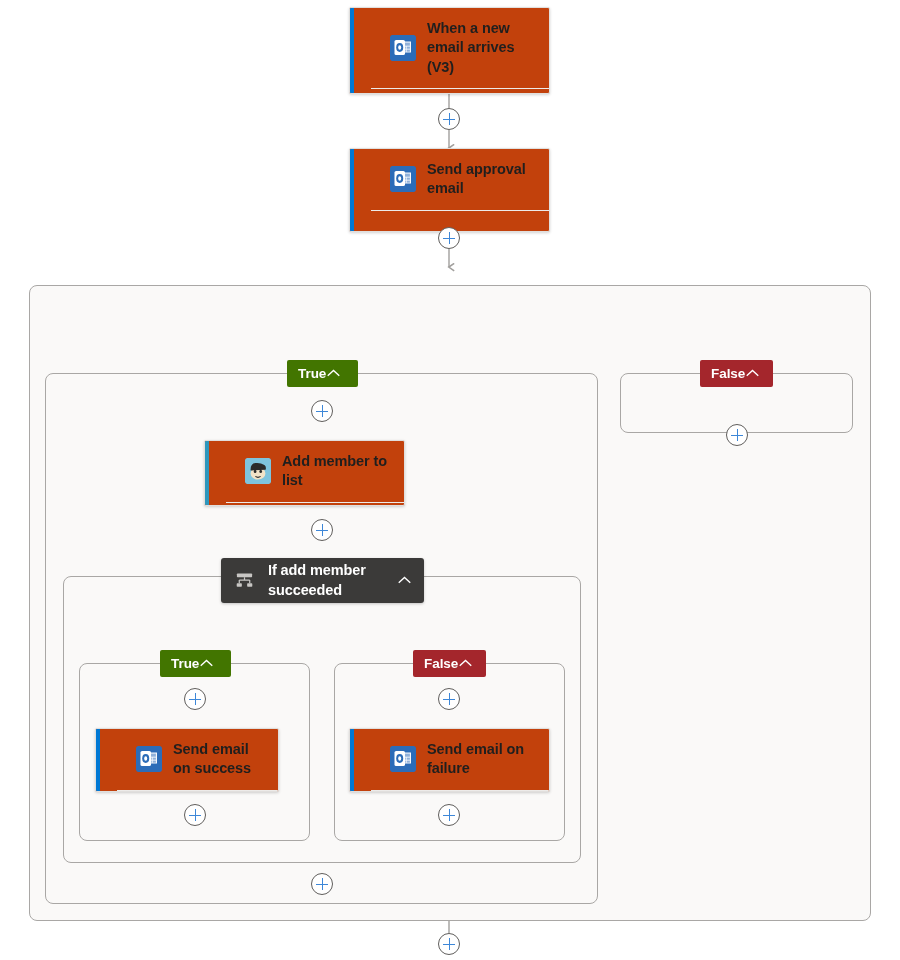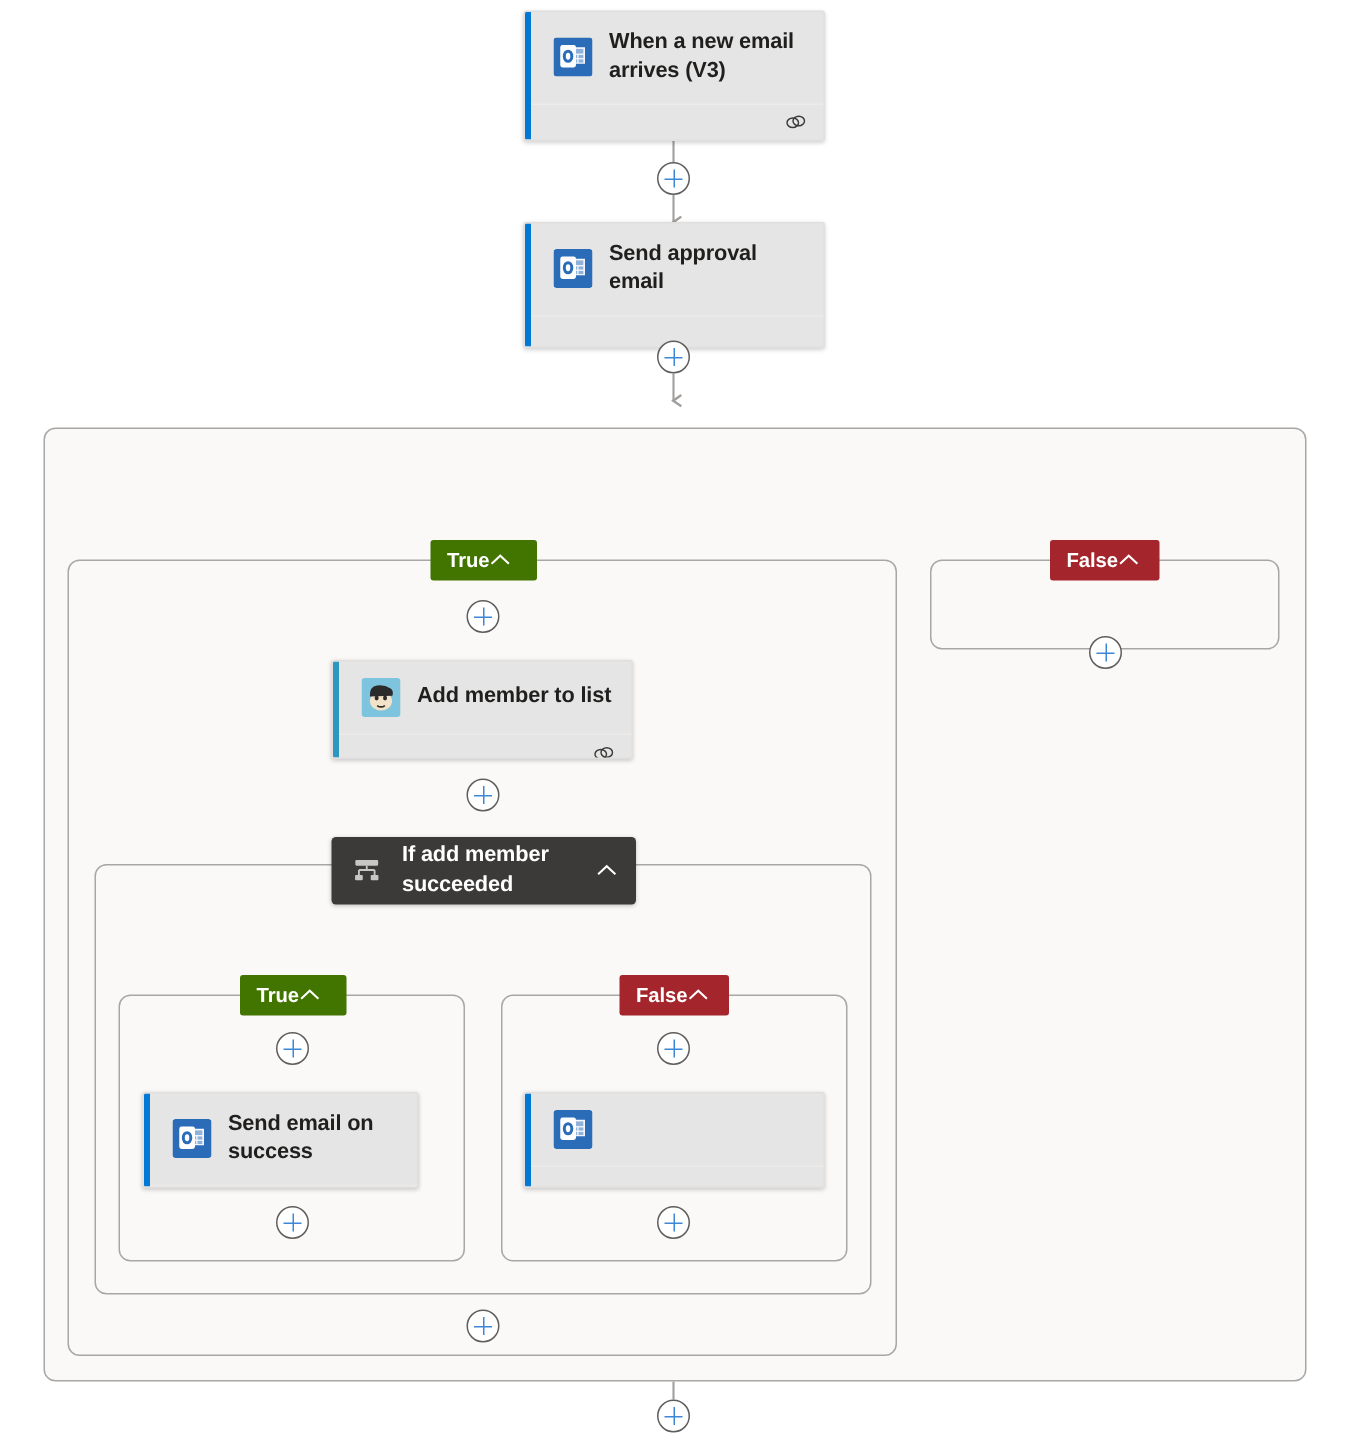--- a/index.html
+++ b/index.html
@@ -34,25 +34,26 @@
     background: #faf9f8;
     border: 1px solid #a9a7a5;
     border-radius: 8px;
     box-sizing: border-box;
   }
 
   
   .card {
     position: absolute;
     box-sizing: border-box;
-    background: #e5e5e5;
+    background: #c2410c;
     border: 1px solid #e1dfdd;
     box-shadow: 0 1px 3px rgba(0,0,0,0.18);
     border-radius: 2px;
     overflow: hidden;
+    padding-left: 21px;
   }
   .card .accent {
     position: absolute;
     left: 0; top: 0; bottom: 0;
     width: 4px;
   }
   .card .card-body {
     display: flex;
     align-items: center;
     gap: 11px;
@@ -277,21 +278,21 @@
     </svg>
   </div>
 
   <div class="badge false" style="left:700px; top:360px; width:73px;">
     <span class="badge-label">False</span>
     <svg class="chev" viewBox="0 0 16 10">
       <path d="M1.6,7.6 L8,1.6 L14.4,7.6" fill="none" stroke="#ffffff" stroke-width="1.5"></path>
     </svg>
   </div>
 
-  <div class="card" style="left:221px; top:440px; width:201px; height:66px;">
+  <div class="card" style="left:204px; top:440px; width:201px; height:66px;">
     <span class="accent" style="background:#2e97bd;"></span>
     <div class="card-body">
       <svg class="icon-tile" viewBox="0 0 26 26">
         <rect width="26" height="26" rx="2" fill="#7ec4de"></rect>
         <ellipse cx="13" cy="15.4" rx="7.4" ry="6.2" fill="#f2e3c8"></ellipse>
         <path d="M5.6,12.4 Q5.2,5.6 10.4,5.0 Q15.4,4.4 19.4,7.0 Q21.6,8.6 20.6,11.8 Z" fill="#2b2b2b"></path>
         <ellipse cx="10.1" cy="13.4" rx="1.35" ry="1.6" fill="#2b2b2b"></ellipse>
         <ellipse cx="15.7" cy="13.4" rx="1.35" ry="1.6" fill="#2b2b2b"></ellipse>
         <path d="M10.4,18.4 Q13,20.2 15.6,18.4" fill="none" stroke="#2b2b2b" stroke-width="1.15"></path>
       </svg>
@@ -362,20 +363,21 @@
         <rect x="11.5" y="6.5" width="9.5" height="11" fill="#ffffff" opacity="0.95"></rect>
         <rect x="12.6" y="7.6" width="7.3" height="3.1" fill="#2b6cb8" opacity="0.5"></rect>
         <rect x="12.6" y="11.6" width="3.2" height="2.1" fill="#2b6cb8" opacity="0.5"></rect>
         <rect x="16.7" y="11.6" width="3.2" height="2.1" fill="#2b6cb8" opacity="0.5"></rect>
         <rect x="12.6" y="14.6" width="3.2" height="2.1" fill="#2b6cb8" opacity="0.5"></rect>
         <rect x="16.7" y="14.6" width="3.2" height="2.1" fill="#2b6cb8" opacity="0.5"></rect>
         <rect x="4.5" y="5" width="10.5" height="15" rx="1.6" fill="#ffffff"></rect>
         <ellipse cx="9.7" cy="12.5" rx="3.5" ry="4.4" fill="#2b6cb8"></ellipse>
         <ellipse cx="9.7" cy="12.5" rx="1.5" ry="2.3" fill="#ffffff"></ellipse>
       </svg>
+      <span class="card-title">Send email on failure</span>
     </div>
     <div class="card-foot">
       
     </div>
   </div>
 
   <div class="plus" style="left:438px; top:108px;"></div>
   <div class="plus" style="left:438px; top:227px;"></div>
   <div class="plus" style="left:311px; top:400px;"></div>
   <div class="plus" style="left:726px; top:424px;"></div>

